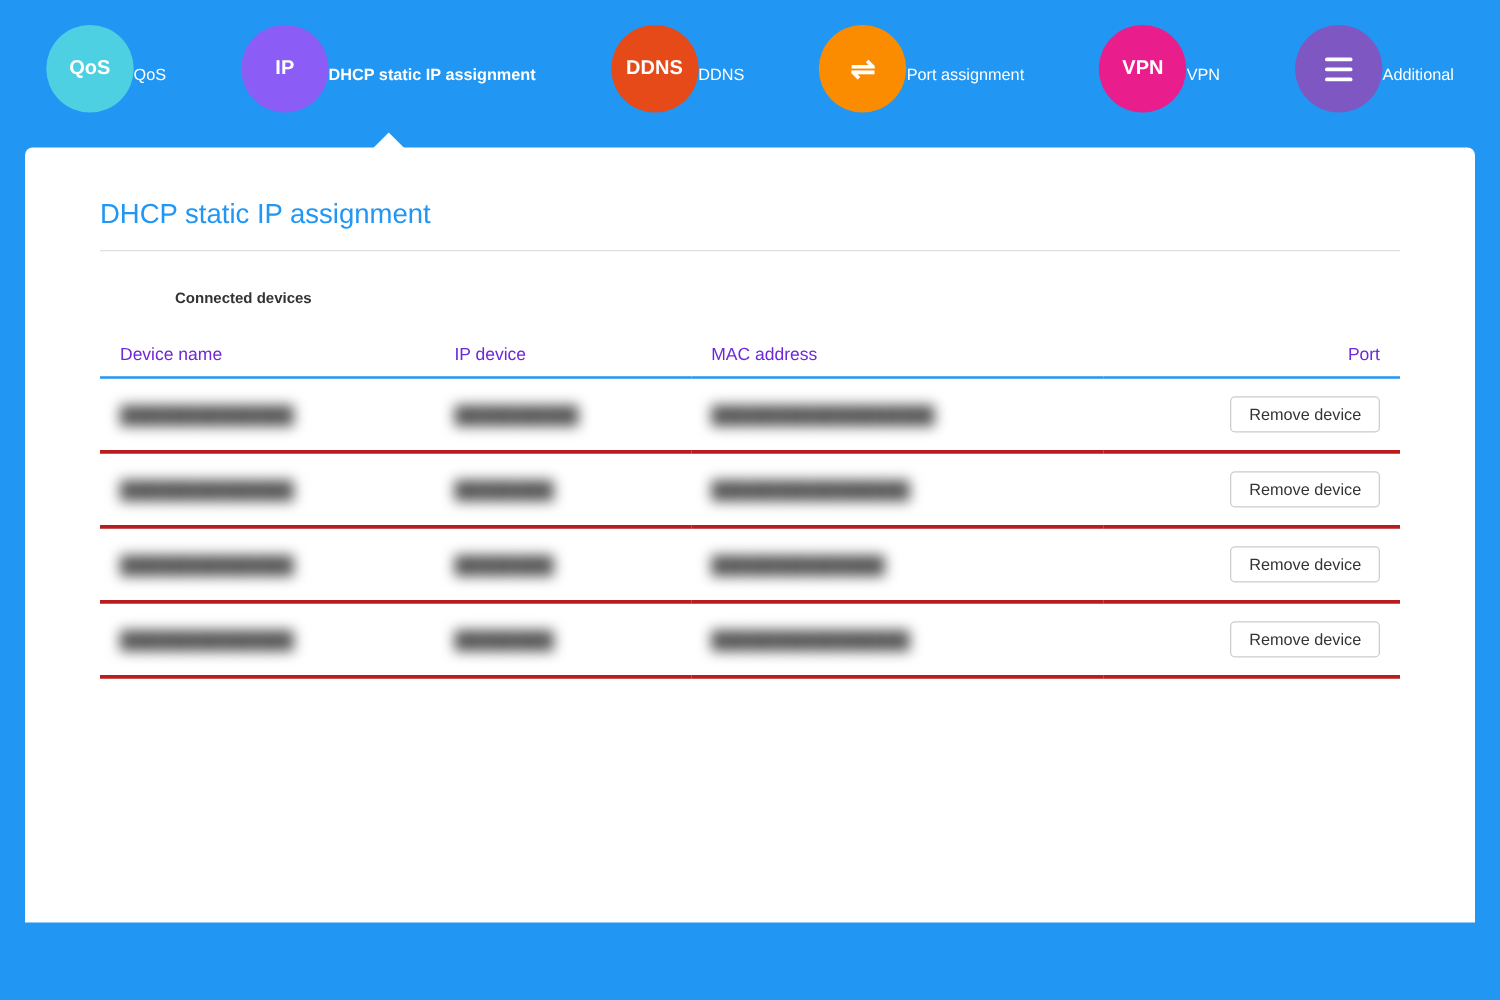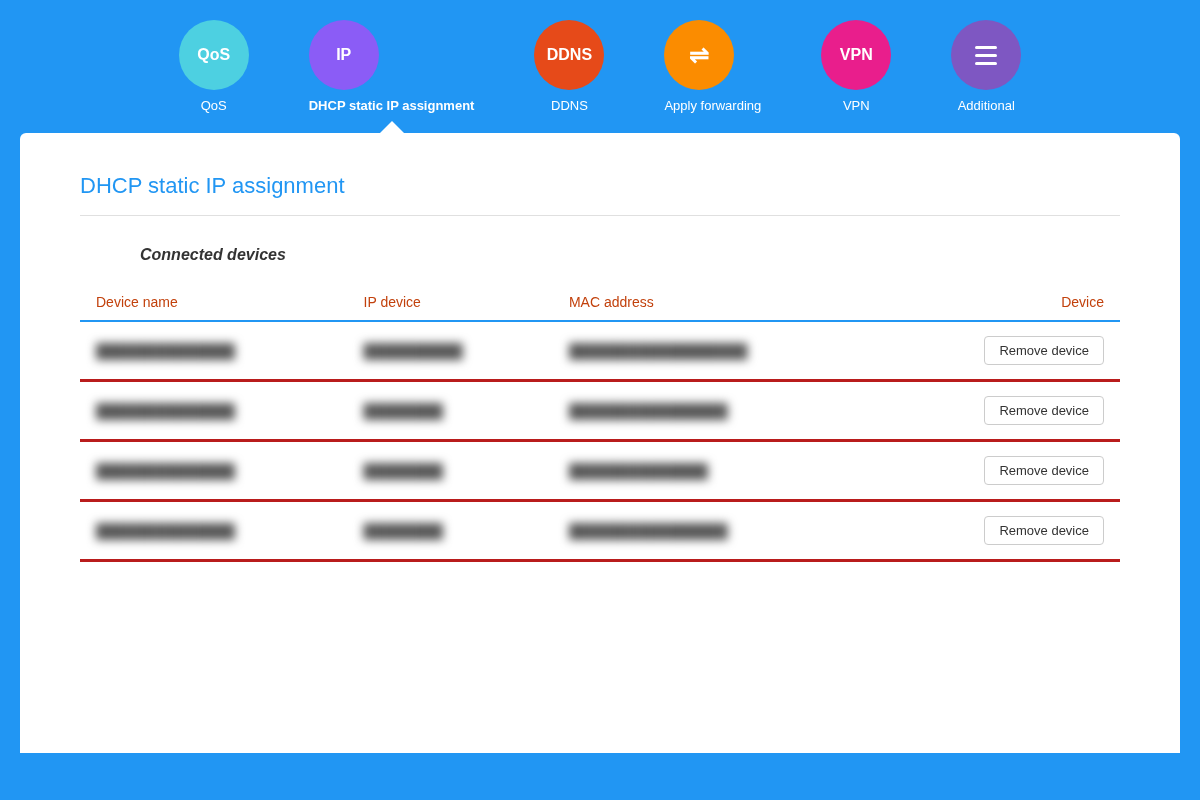--- a/index.html
+++ b/index.html
@@ -15,21 +15,22 @@
       background: #2196f3;
       display: flex;
       justify-content: center;
       align-items: flex-end;
       padding: 20px 40px 0;
       gap: 60px;
     }
 
     .nav-item {
       display: flex;
-      flex-direction: column;
+      flex-direction: row;
+      align-items: center;
       cursor: pointer;
       padding-bottom: 20px;
     }
 
     .nav-circle {
       width: 70px;
       height: 70px;
       border-radius: 50%;
       display: flex;
       align-items: center;
@@ -93,41 +94,40 @@
       margin-bottom: 16px;
     }
 
     .section-divider {
       border: none;
       border-top: 1px solid #e0e0e0;
       margin-bottom: 30px;
     }
 
     .subsection-title {
-      font-size: 16px;
+      font-size: 12px;
       color: #333;
       margin-bottom: 20px;
       margin-left: 60px;
-      font-style: italic;
     }
 
     
     .devices-table {
       width: 100%;
       border-collapse: collapse;
     }
 
     .devices-table thead tr {
       border-bottom: 2px solid #2196f3;
     }
 
     .devices-table th {
       padding: 10px 16px;
       text-align: left;
-      color: #c2410c;
+      color: #6d28d9;
       font-weight: 500;
       font-size: 14px;
     }
 
     .devices-table th:last-child {
       text-align: right;
     }
 
     .devices-table td {
       padding: 14px 16px;
@@ -187,21 +187,21 @@
     <span class="nav-label">DHCP static IP assignment</span>
   </div>
 
   <div class="nav-item">
     <div class="nav-circle circle-ddns">DDNS</div>
     <span class="nav-label">DDNS</span>
   </div>
 
   <div class="nav-item">
     <div class="nav-circle circle-portfwd" style="font-size:24px;">⇌</div>
-    <span class="nav-label">Apply forwarding</span>
+    <span class="nav-label">Port assignment</span>
   </div>
 
   <div class="nav-item">
     <div class="nav-circle circle-vpn">VPN</div>
     <span class="nav-label">VPN</span>
   </div>
 
   <div class="nav-item">
     <div class="nav-circle circle-additional">
       <div class="hamburger">
@@ -219,21 +219,21 @@
   <hr class="section-divider">
 
   <h2 class="subsection-title">Connected devices</h2>
 
   <table class="devices-table">
     <thead>
       <tr>
         <th>Device name</th>
         <th>IP device</th>
         <th>MAC address</th>
-        <th>Device</th>
+        <th>Port</th>
       </tr>
     </thead>
     <tbody id="table-body">
     <tr>
       <td class="blurred">██████████████</td>
       <td class="blurred">██████████</td>
       <td class="blurred">██████████████████</td>
       <td>
         <button class="remove-btn">Remove device</button>
       </td>

